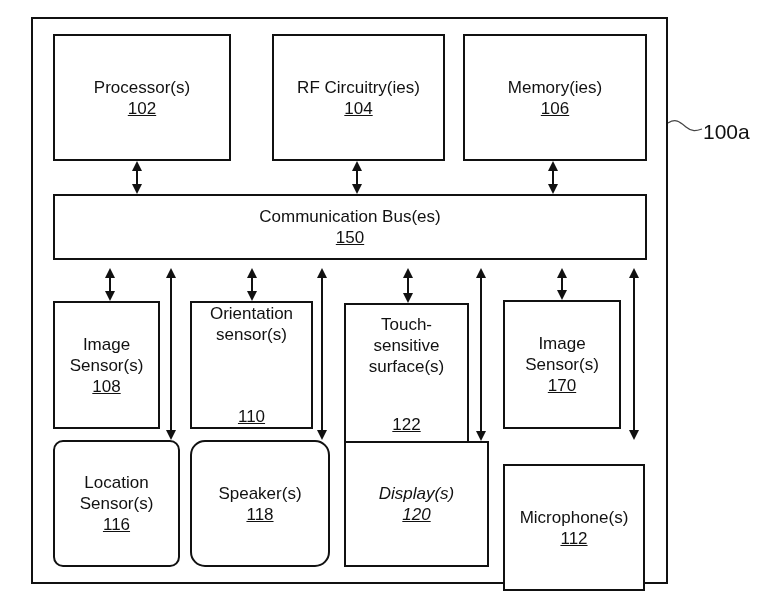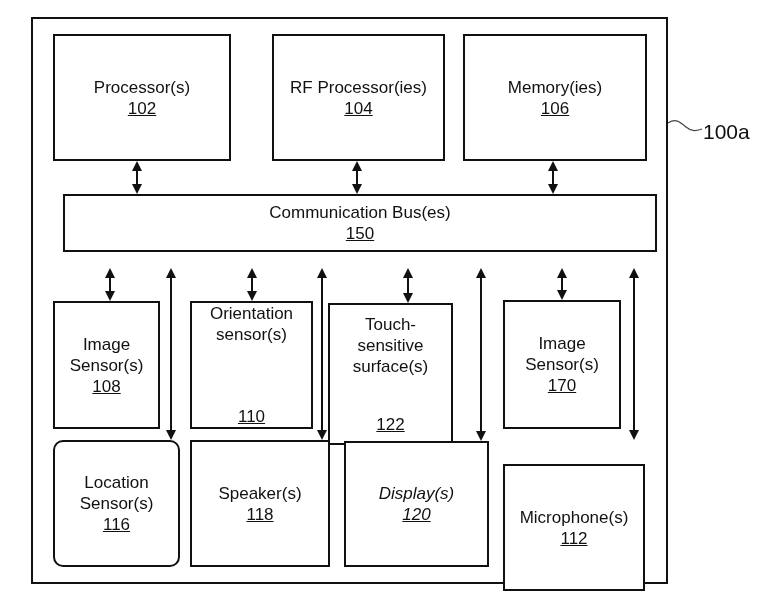--- a/index.html
+++ b/index.html
@@ -81,61 +81,61 @@
       <path d="M629,278 L634,268 L639,278 Z" fill="#111"></path>
       <path d="M629,430 L634,440 L639,430 Z" fill="#111"></path>
     </g>
   </svg>
 
 <div class="box" style="left:53px;top:34px;width:178px;height:127px;">
   <span class="lbl">Processor(s)</span>
   <span class="num">102</span>
 </div>
 <div class="box" style="left:272px;top:34px;width:173px;height:127px;">
-  <span class="lbl">RF Processor(ies)</span>
+  <span class="lbl">RF Circuitry(ies)</span>
   <span class="num">104</span>
 </div>
 <div class="box" style="left:463px;top:34px;width:184px;height:127px;">
   <span class="lbl">Memory(ies)</span>
   <span class="num">106</span>
 </div>
 
-<div class="box" style="left:53px;top:194px;width:594px;height:58px;margin-left:10px;">
+<div class="box" style="left:53px;top:194px;width:594px;height:66px;">
   <span class="lbl">Communication Bus(es)</span>
   <span class="num">150</span>
 </div>
 
 <div class="box" style="left:53px;top:301px;width:107px;height:128px;">
   <span class="lbl">Image
 Sensor(s)</span>
   <span class="num">108</span>
 </div>
 <div class="box" style="left:190px;top:301px;width:123px;height:128px;justify-content:space-between;">
   <span class="lbl">Orientation
 sensor(s)</span>
   <span class="num">110</span>
 </div>
-<div class="box" style="left:328px;top:303px;width:125px;height:142px;gap:37px;">
+<div class="box" style="left:344px;top:303px;width:125px;height:142px;gap:37px;">
   <span class="lbl">Touch-
 sensitive
 surface(s)</span>
   <span class="num">122</span>
 </div>
 <div class="box" style="left:503px;top:300px;width:118px;height:129px;">
   <span class="lbl">Image
 Sensor(s)</span>
   <span class="num">170</span>
 </div>
 
 <div class="box" style="left:53px;top:440px;width:127px;height:127px;border-radius:10px;">
   <span class="lbl">Location
 Sensor(s)</span>
   <span class="num">116</span>
 </div>
-<div class="box" style="left:190px;top:440px;width:140px;height:127px;">
+<div class="box" style="left:190px;top:440px;width:140px;height:127px;border-radius:15px;">
   <span class="lbl">Speaker(s)</span>
   <span class="num">118</span>
 </div>
 <div class="box" style="left:344px;top:441px;width:145px;height:126px;font-style:italic;">
   <span class="lbl">Display(s)</span>
   <span class="num">120</span>
 </div>
 <div class="box" style="left:503px;top:440px;width:142px;height:127px;margin-top:24px;">
   <span class="lbl">Microphone(s)</span>
   <span class="num">112</span>

